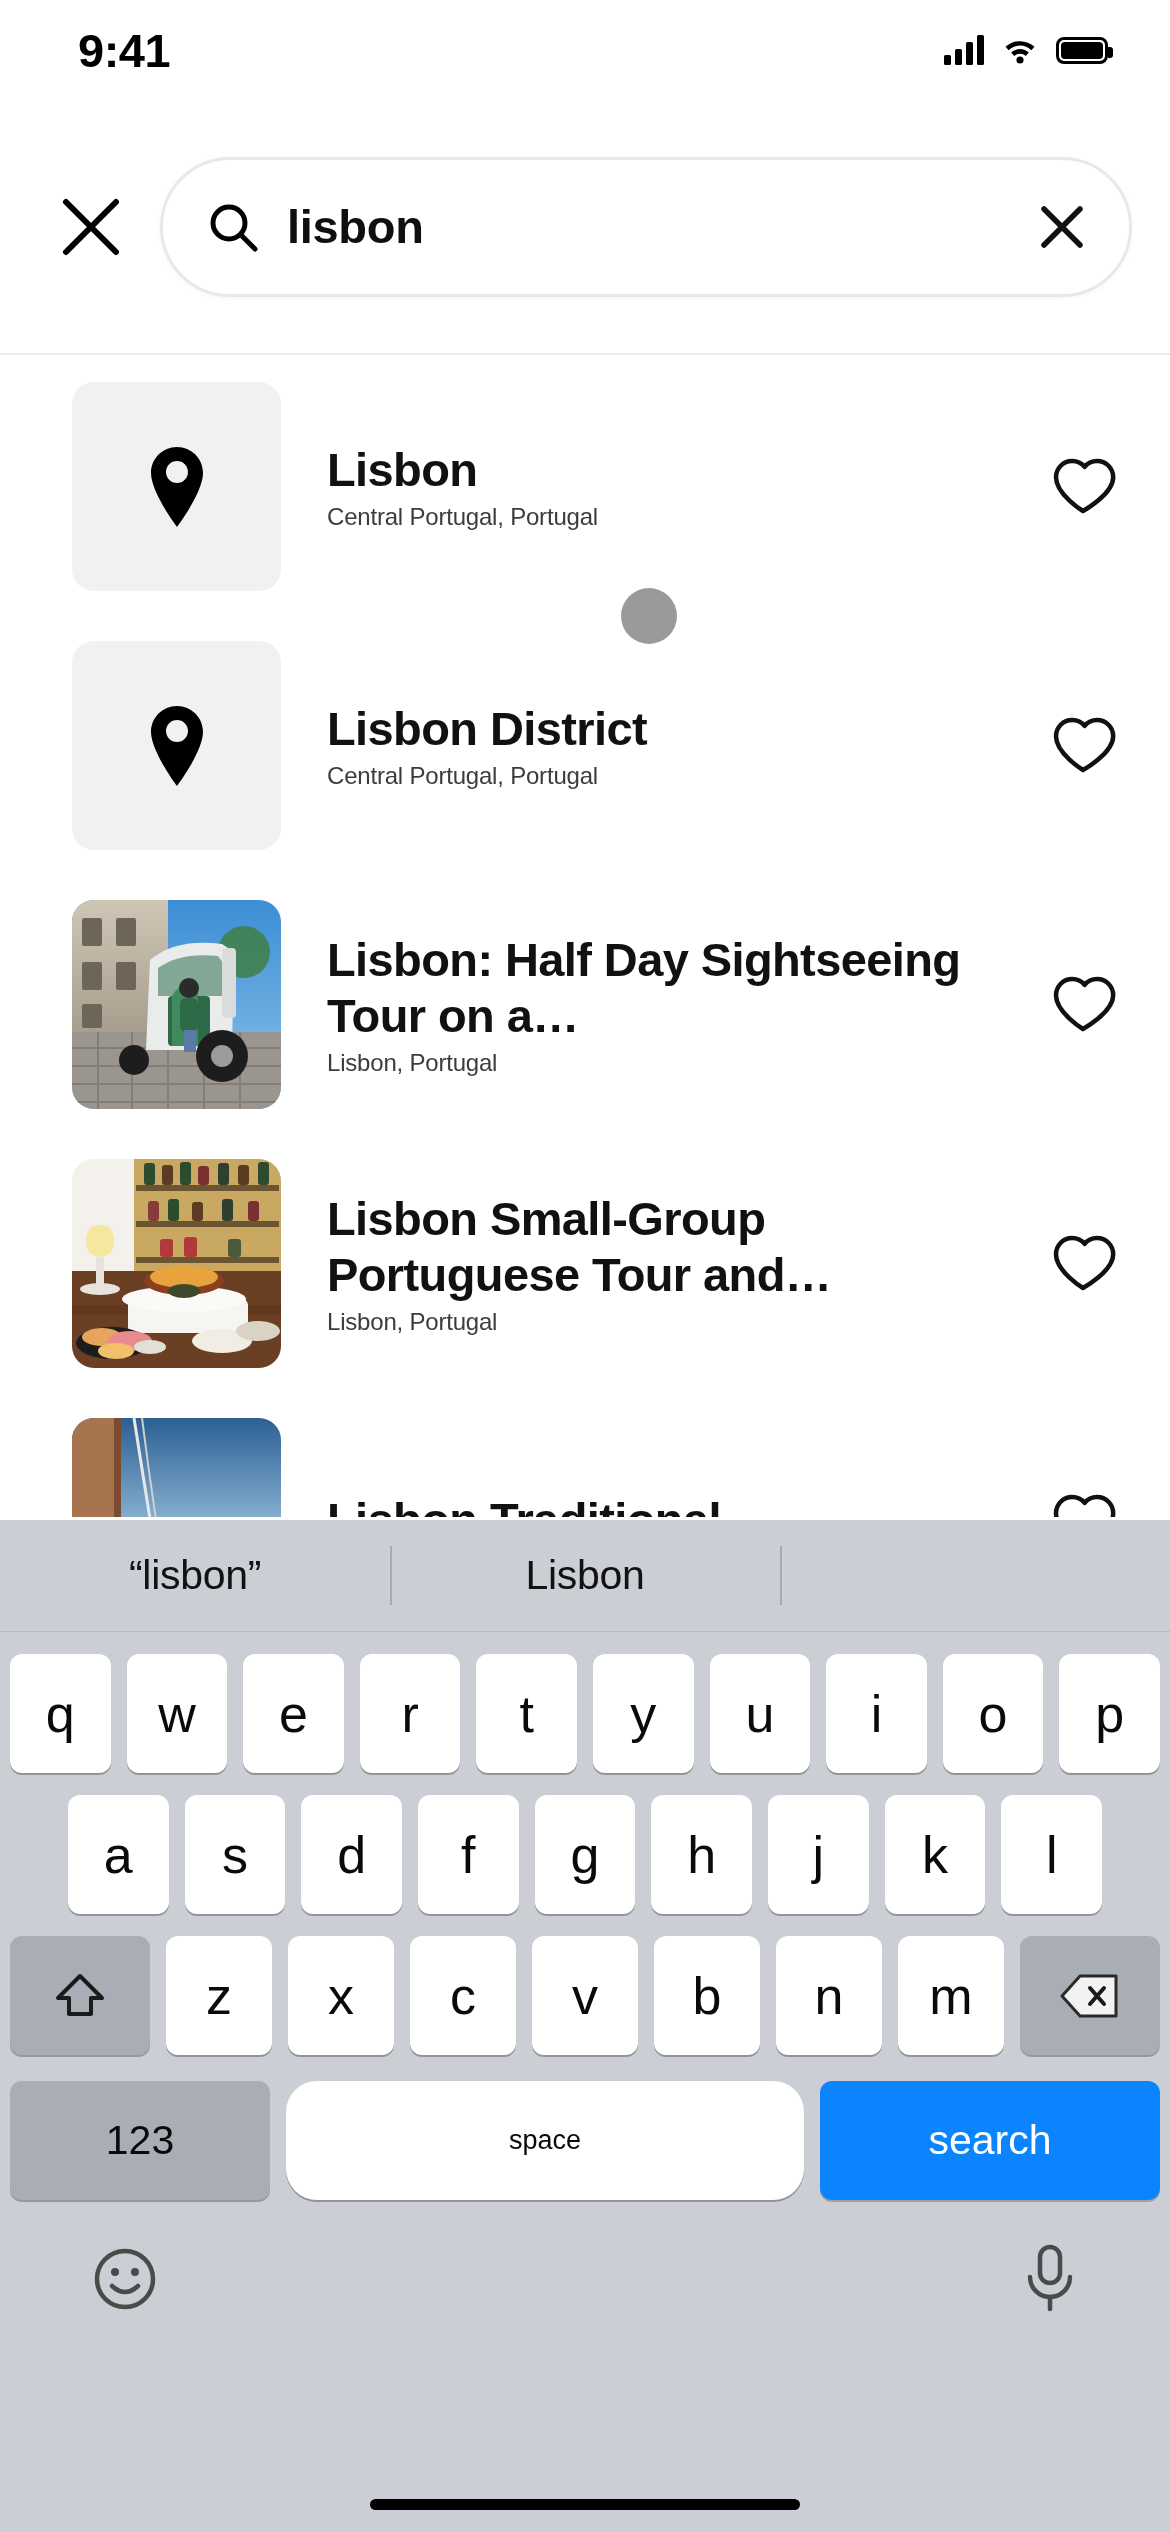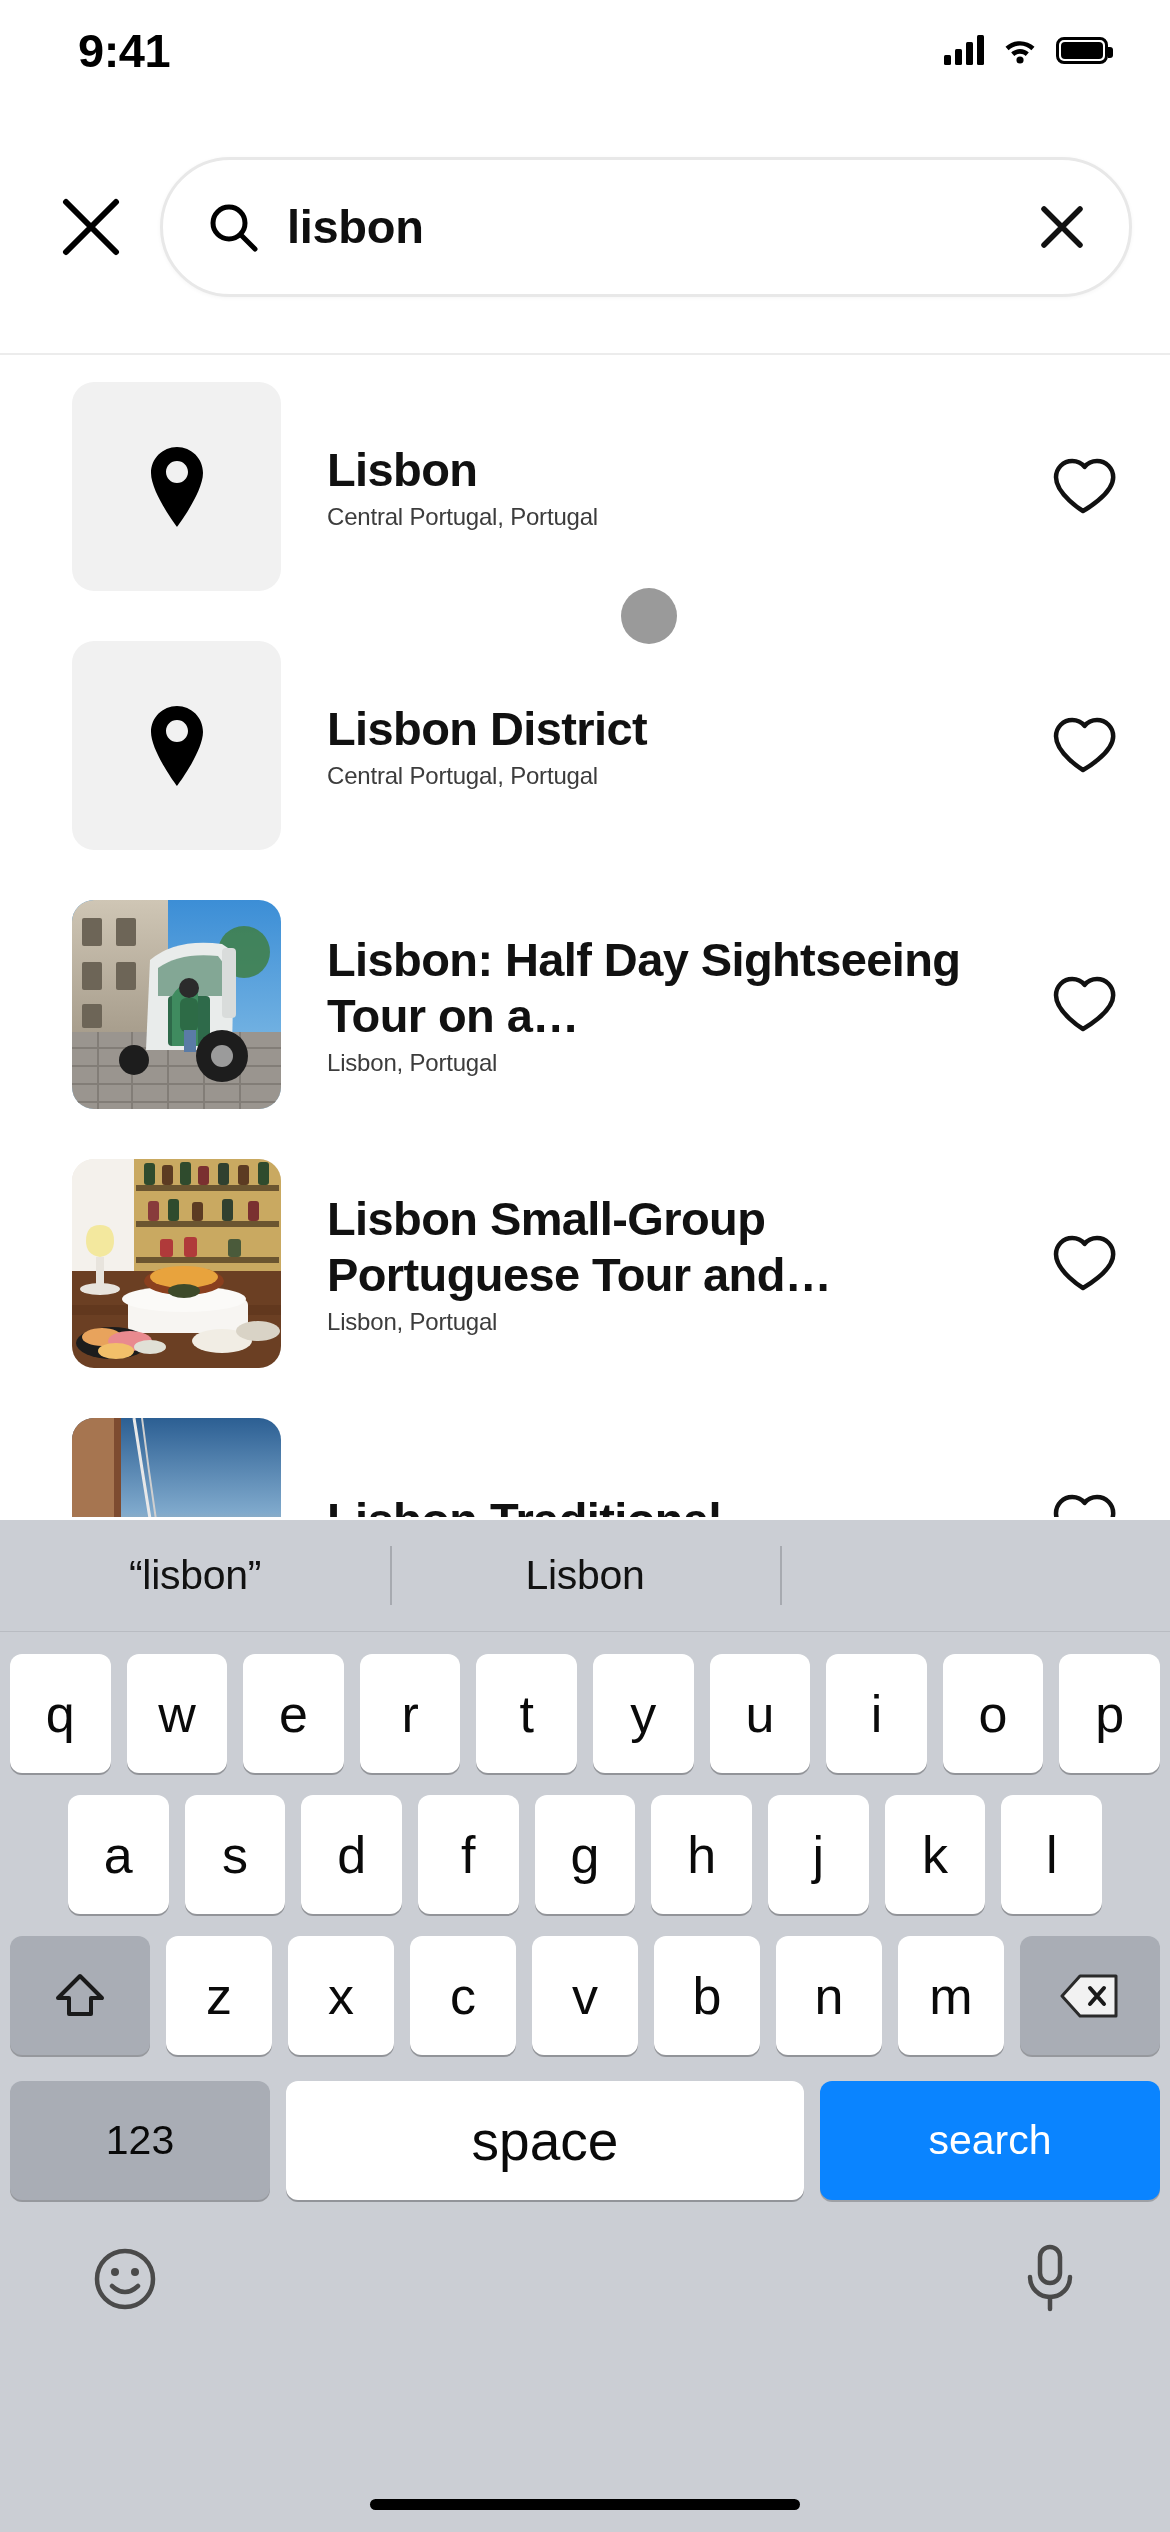--- a/index.html
+++ b/index.html
@@ -101,21 +101,21 @@
   .key{
     background:#fff; border-radius:12px; height:119px;
     display:flex; align-items:center; justify-content:center;
     font-size:52px; color:#0a0a0a; font-weight:400;
     box-shadow:0 2px 0 rgba(0,0,0,0.28); flex:1 1 0; min-width:0;
   }
   .key.dark{ background:#a9adb5; box-shadow:0 2px 0 rgba(0,0,0,0.26); }
   .key.shift{ flex:0 0 140px; }
   .key.del{ flex:0 0 140px; }
   .key.num{ flex:0 0 260px; font-size:41px; }
-  .key.space{ flex:1 1 auto; font-size:55px; }
+  .key.space{ flex:1 1 auto; font-size:27px;border-radius:31px; }
   .key.search{ flex:0 0 340px; background:#0a84ff; color:#fff; font-size:41px;
                box-shadow:0 2px 0 rgba(0,0,0,0.22); }
   .krow.bottom{ margin-top:26px; }
   .kb-footer{
     height:150px; display:flex; align-items:center;
     justify-content:space-between; padding:0 92px; margin-top:6px;
   }
   .home-indicator{
     position:absolute; bottom:22px; left:50%; transform:translateX(-50%);
     width:430px; height:11px; background:#000; border-radius:6px;

